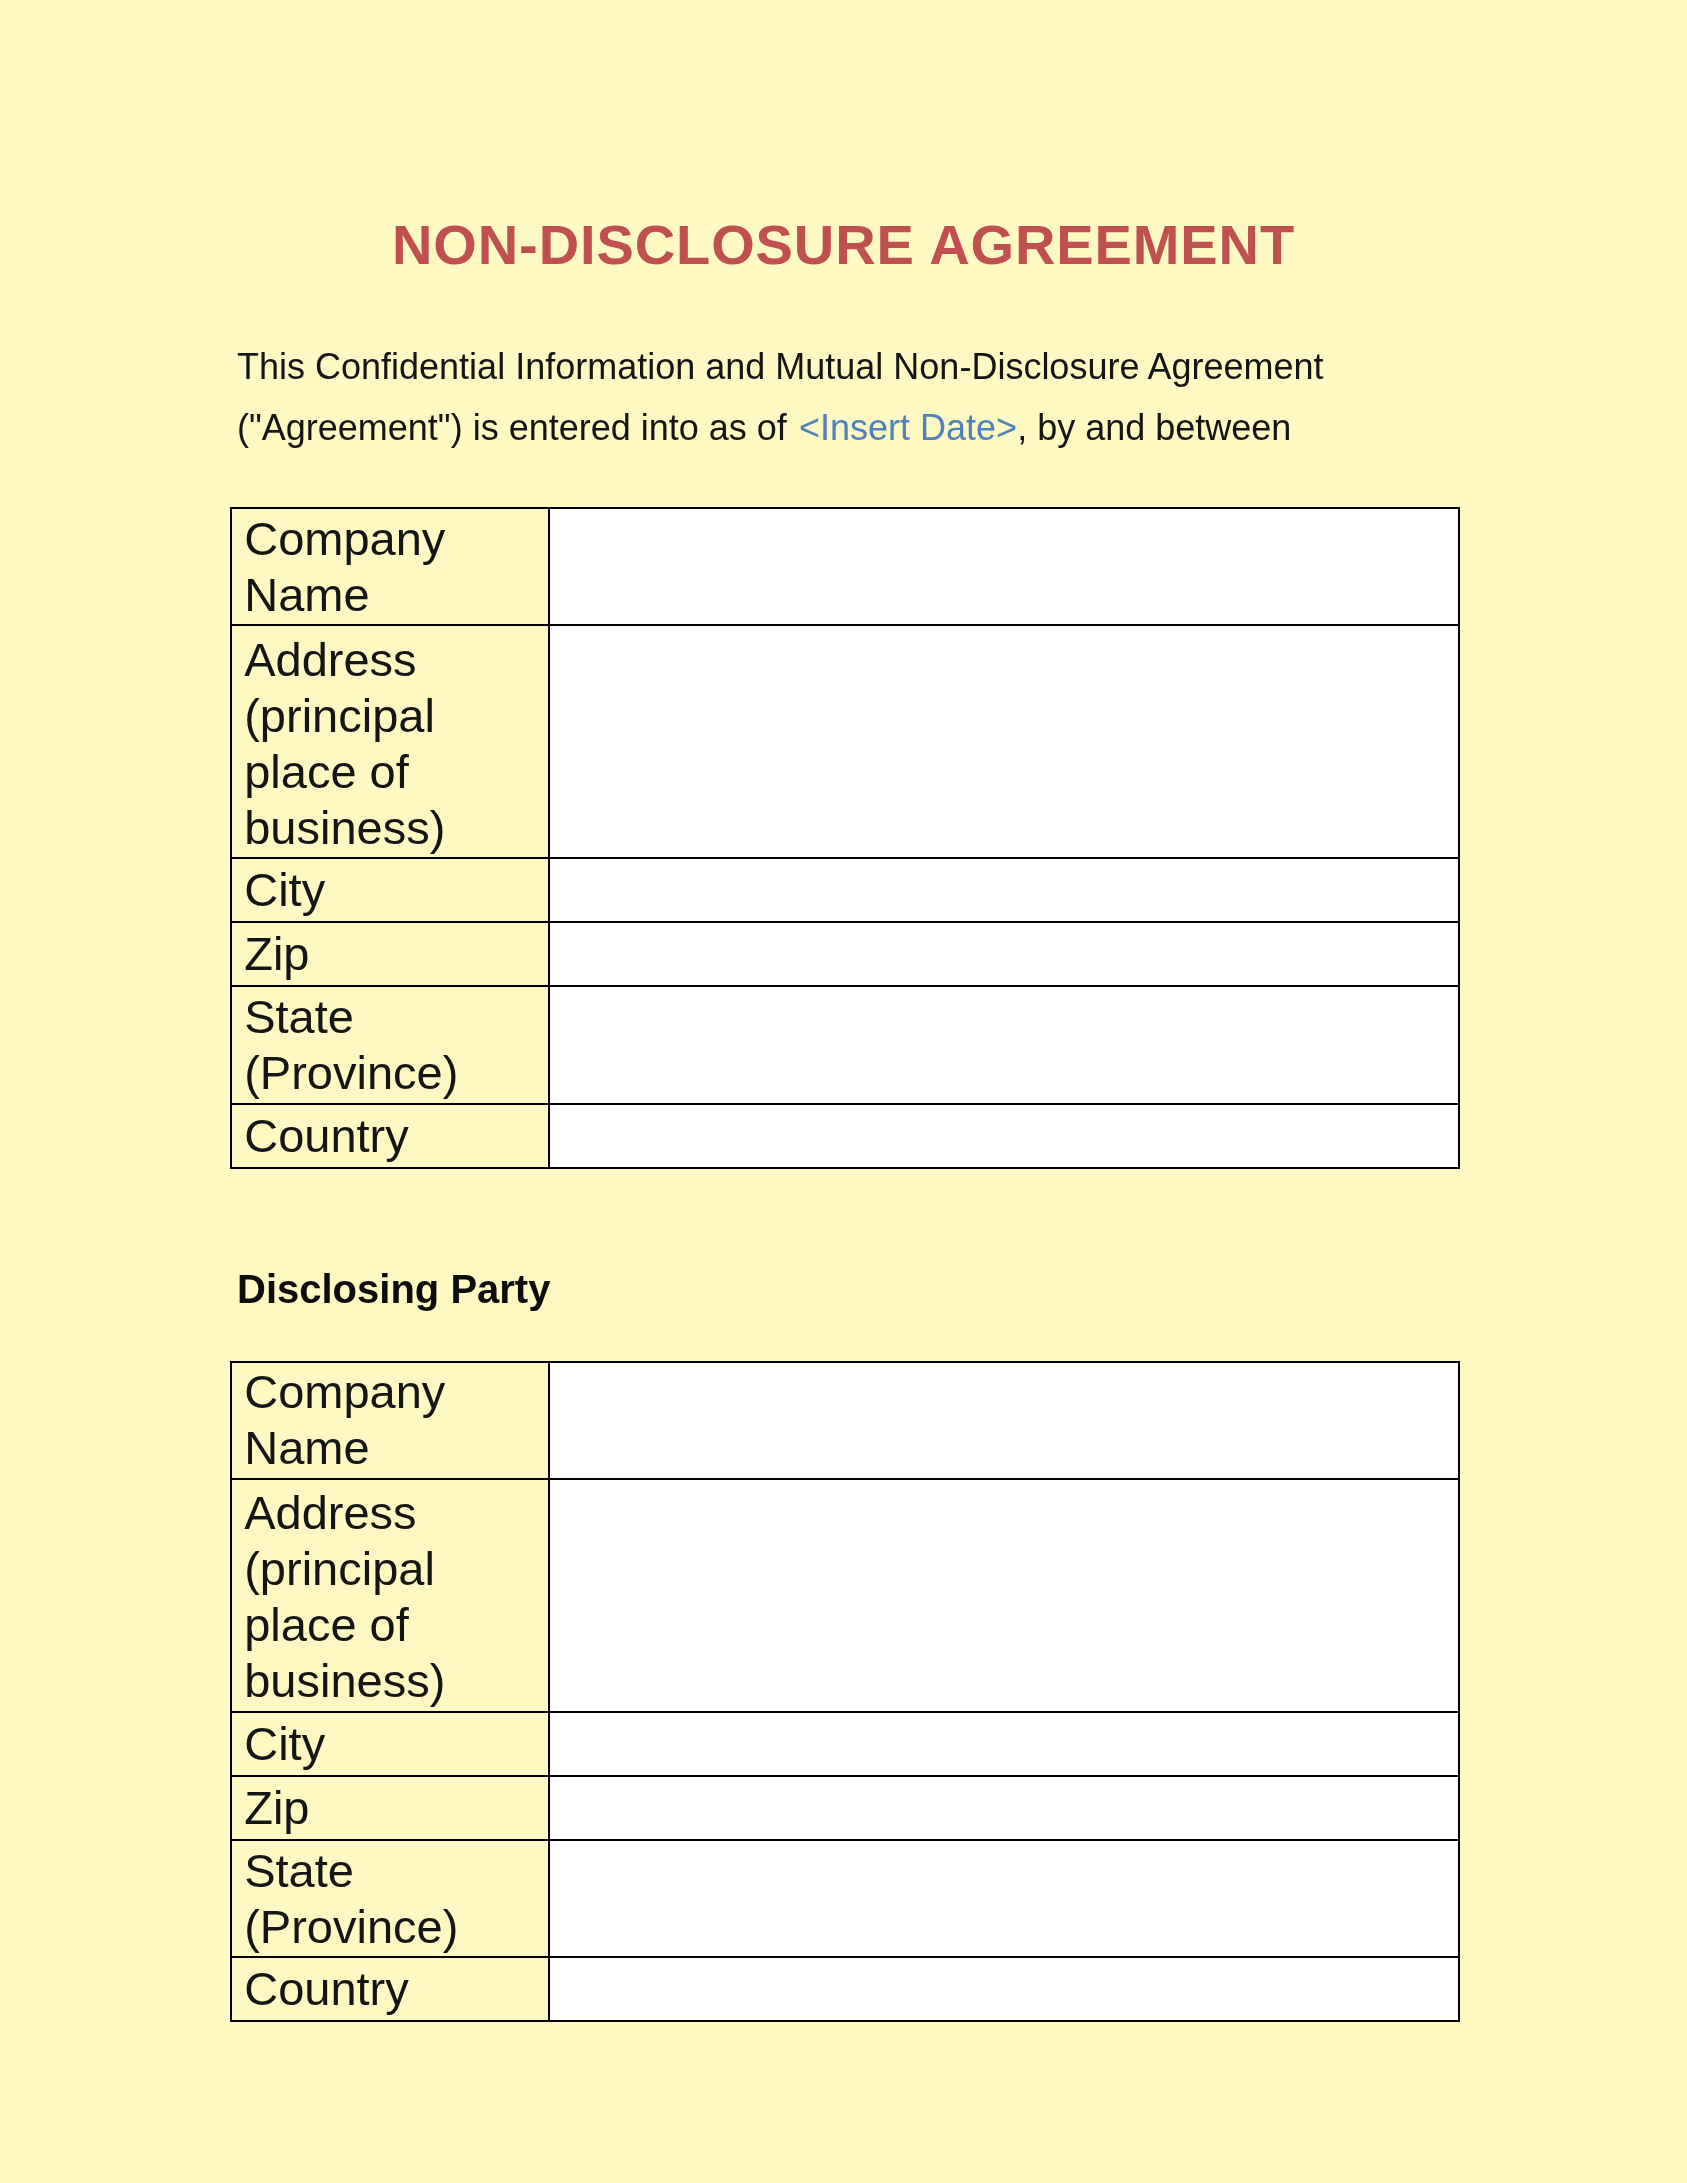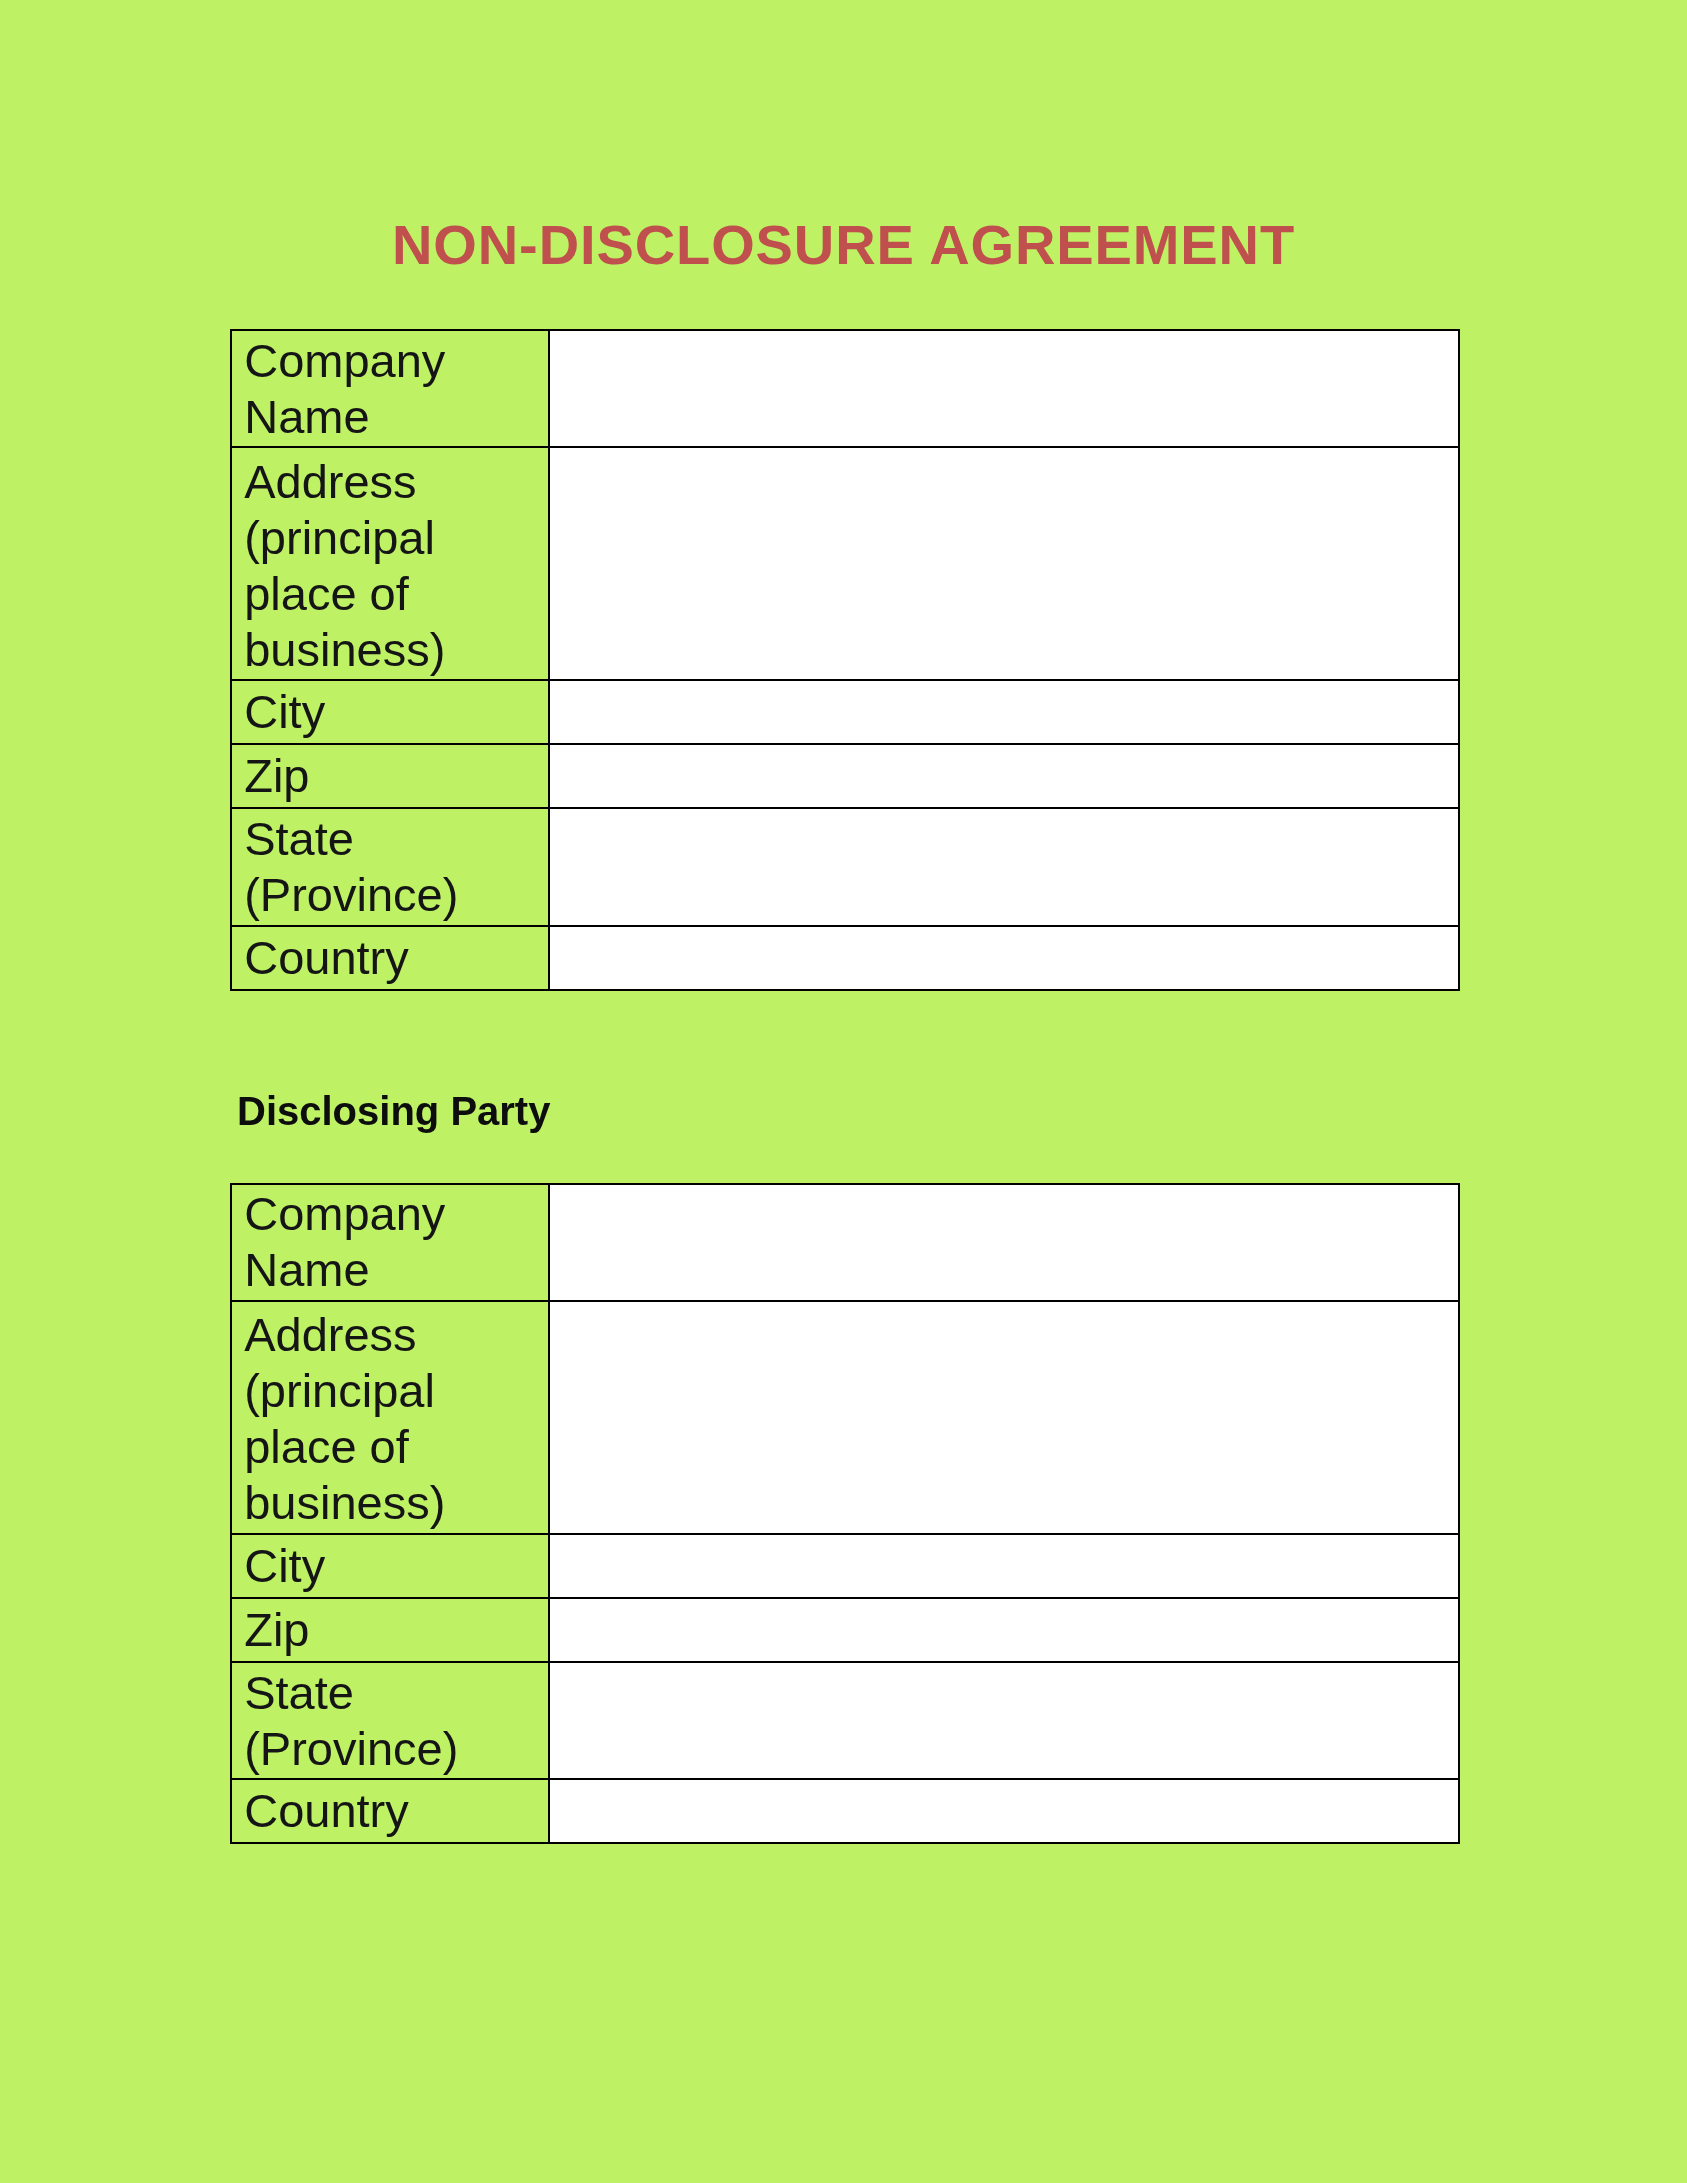--- a/index.html
+++ b/index.html
@@ -4,21 +4,21 @@
 <style>
   html, body {
     margin: 0;
     padding: 0;
     background: #ffffff;
   }
   .page {
     position: relative;
     width: 1687px;
     height: 2184px;
-    background: #bef264;
+    background: #fef9c3;
     font-family: "Liberation Sans", sans-serif;
     color: #151515;
     box-sizing: border-box;
     overflow: hidden;
   }
   .content {
     padding: 0 230px;
     box-sizing: border-box;
   }
   .doc-title {
@@ -74,20 +74,21 @@
   .value-cell { background: #ffffff; }
 </style>
 </head>
 <body>
 
 <div class="page">
   <div class="content">
 
     <h1 class="doc-title">NON-DISCLOSURE AGREEMENT</h1>
 
+    <p class="intro"><span>This Confidential Information and Mutual Non-Disclosure Agreement ("Agreement") is entered into as of</span><span class="date-placeholder">&lt;Insert Date&gt;</span><span>, by and between</span></p>
 
 
     <table class="party-table">
       <tbody>
         <tr class="row-single">
           <td class="col-label">Company Name</td>
           <td class="col-value value-cell"></td>
         </tr>
         <tr class="row-tall">
           <td class="col-label">Address (principal place of business)</td>

